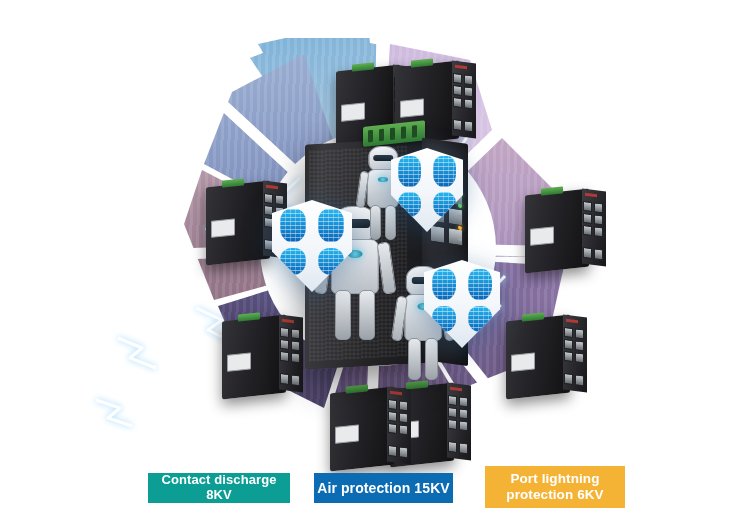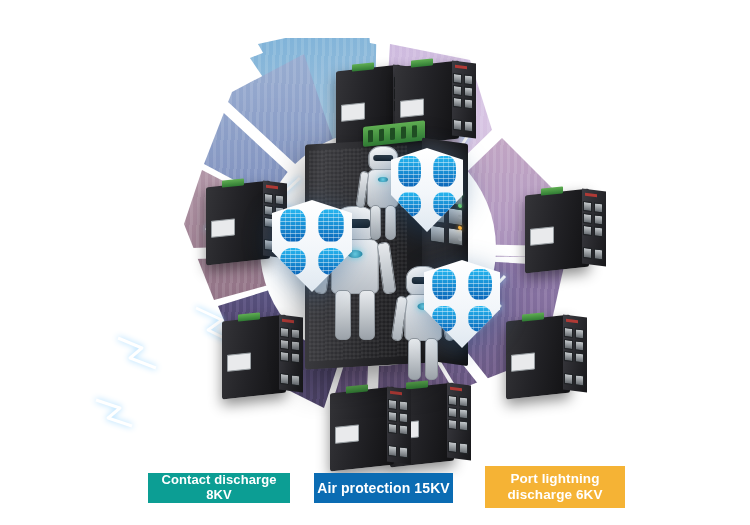--- a/index.html
+++ b/index.html
@@ -506,16 +506,16 @@
       <div class="panel pa"></div>
       <div class="panel pb"></div>
       <div class="panel pc"></div>
       <div class="panel pd"></div>
     </div>
   </div>
 
   <div class="labels">
     <div class="lbl" id="lbl-contact" style="background:#0c9e94;">Contact discharge 8KV</div>
     <div class="lbl" id="lbl-air" style="background:#0b6cb3;">Air protection 15KV</div>
-    <div class="lbl" id="lbl-port" style="background:#f5b335;">Port lightning discharge 6KV</div>
+    <div class="lbl" id="lbl-port" style="background:#f5b335;">Port lightning protection 6KV</div>
   </div>
 
 </div>
 
 </body></html>

